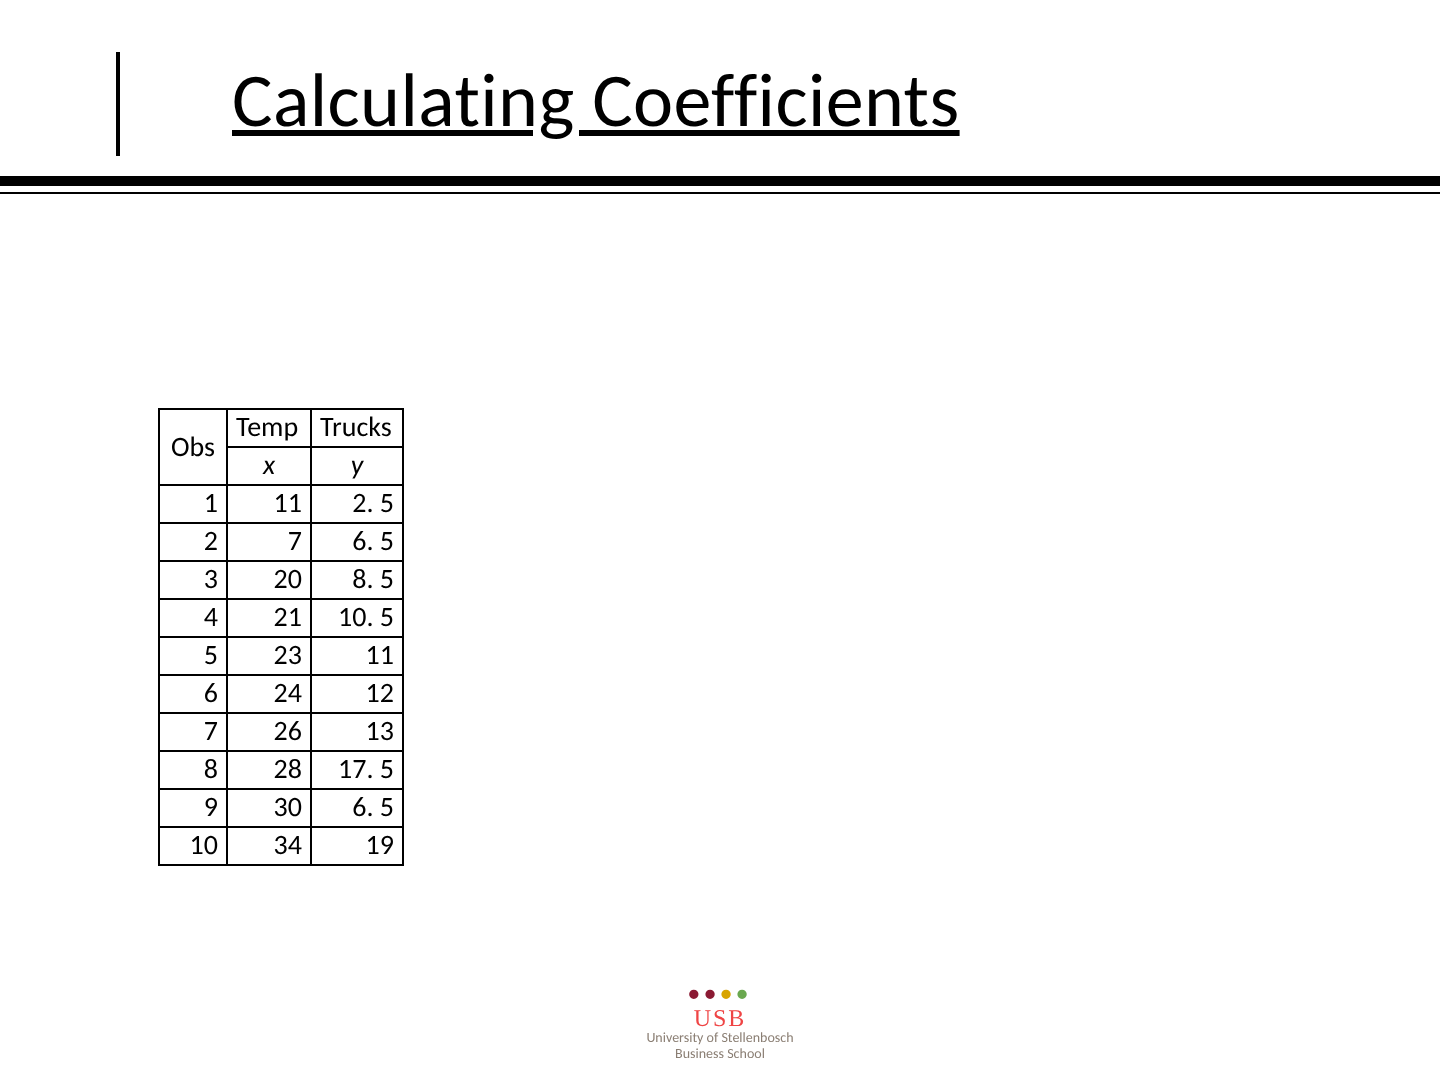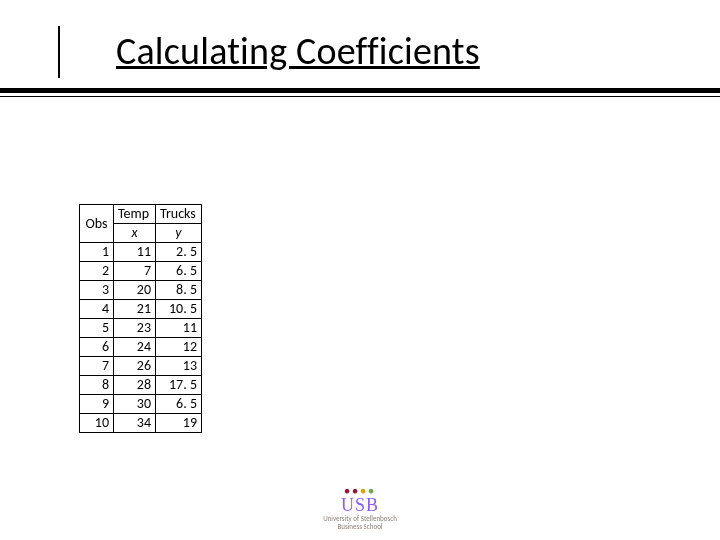--- a/index.html
+++ b/index.html
@@ -110,22 +110,22 @@
   }
   .footer-logo .dots {
     letter-spacing: 2px;
     font-size: 10px;
   }
   .footer-logo .dot-m { color: #8b1a33; }
   .footer-logo .dot-y { color: #d8a400; }
   .footer-logo .dot-g { color: #6aa84f; }
   .footer-logo .usb {
     font-family: "Times New Roman", serif;
-    font-size: 18px;
-    color: #8b5cf6;
+    font-size: 12px;
+    color: #ef4444;
     letter-spacing: 1px;
   }
   .footer-logo .sub {
     font-size: 7px;
     color: #8a7e73;
   }
 </style>
 </head>
 <body>
 

